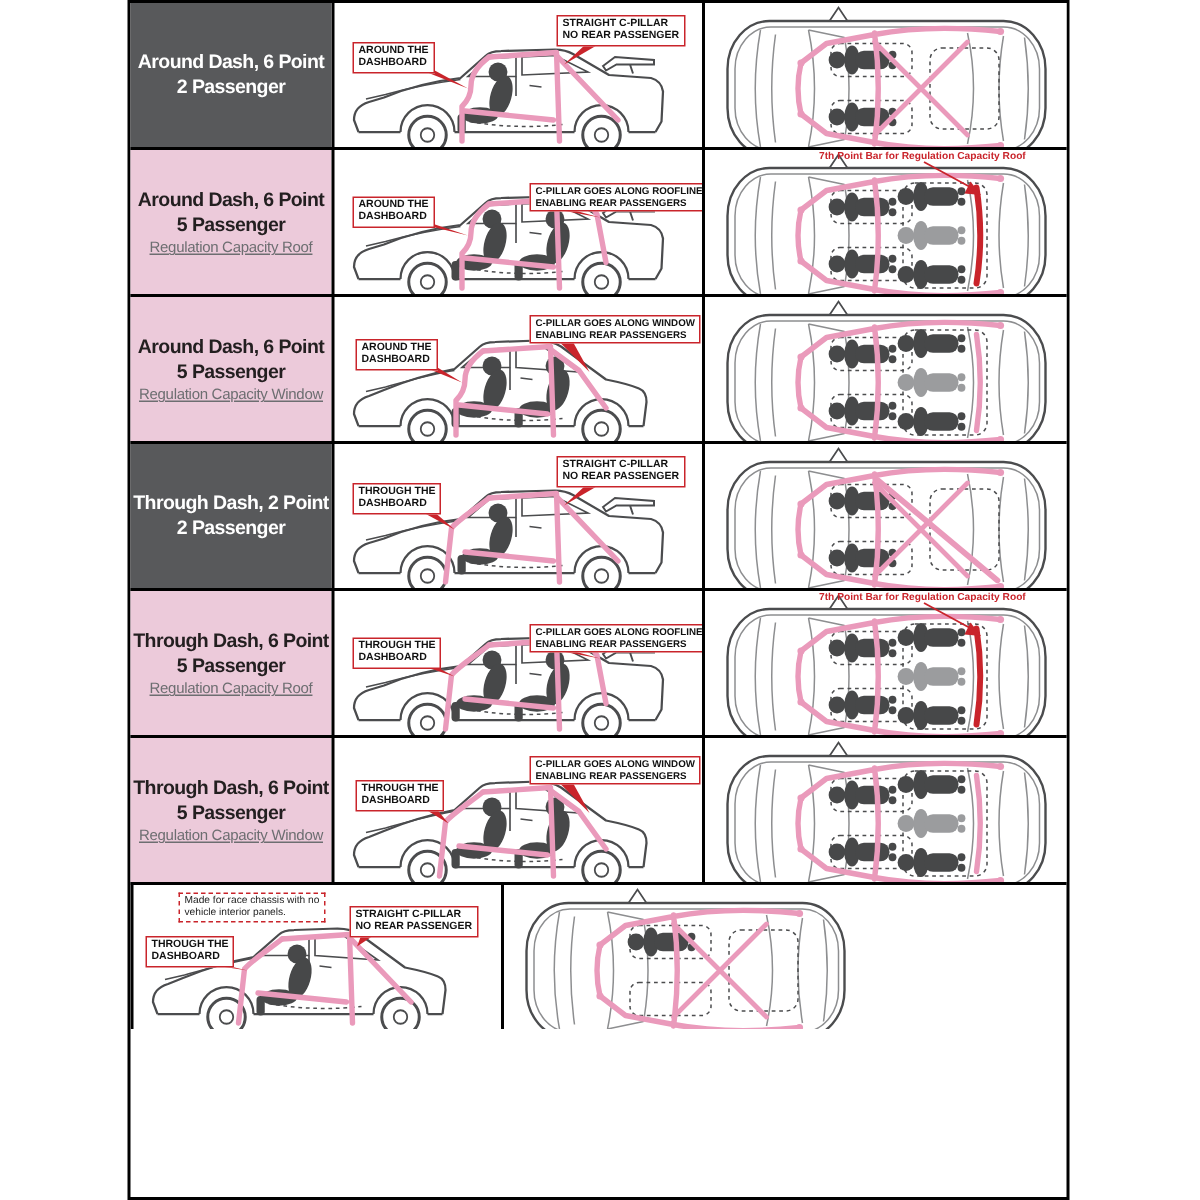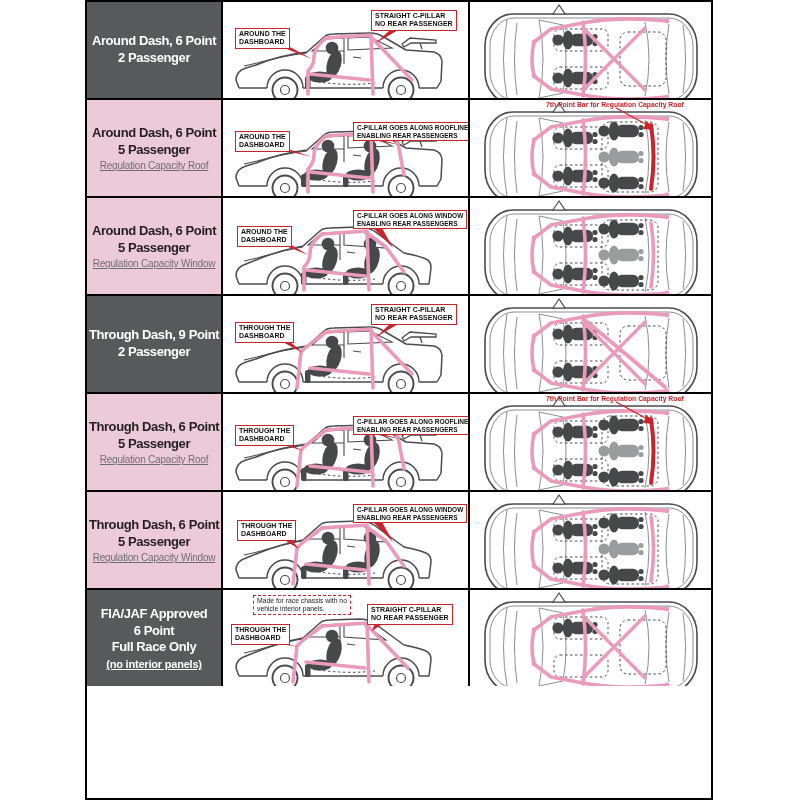--- a/index.html
+++ b/index.html
@@ -307,21 +307,21 @@
           <circle cx="197" cy="19" r="2.4" fill="#ea9abb"></circle>
           <circle cx="197" cy="95" r="2.4" fill="#ea9abb"></circle>
           <circle cx="64" cy="40" r="2.4" fill="#ea9abb"></circle>
           <circle cx="64" cy="74" r="2.4" fill="#ea9abb"></circle>
         </svg>
       </div>
   </div>
 
   <div class="row">
     <div class="label gray">
-      <div class="t">Through Dash, 9 Point</div>
+      <div class="t">Through Dash, 2 Point</div>
       <div class="t">2 Passenger</div>
 
     </div>
     <div class="cell side">
         <svg width="245" height="112" viewBox="0 0 245 112">
           <line x1="10" y1="100" x2="236" y2="100" stroke="#4b4c4e" stroke-width="1.4"></line>
           <path d="M16,86 L13,78 Q13,69 23,66 L33,63 C50,56 66,52 84,50 L101,35 Q104,32 111,32 L147,31 Q154,31 159,34 L183,48 L211,50 Q218,52 219,59 L218,79 L214,86" fill="#fff" stroke="#4b4c4e" stroke-width="1.5" stroke-linejoin="round"></path>
           <path d="M179,42 L187,36 L213,38 L213,41 L188,41 L181,45 Z M197,41 L199,47" fill="none" stroke="#4b4c4e" stroke-width="1.3"></path>
           <path d="M89,49 L103,37 L121,36 L121,49 Z M125,36 L147,35 L169,46 L125,48 Z" fill="none" stroke="#4b4c4e" stroke-width="1.1"></path>
           <path d="M121,49 L121,62 M130,55 l8,1 M34,61 C52,56 68,53 84,51 M21,64 L34,61" fill="none" stroke="#4b4c4e" stroke-width="1.1"></path>
@@ -588,26 +588,20 @@
           <path d="M181,25 Q186,57 181,89" fill="none" stroke="#ea9abb" stroke-width="3.6" stroke-linecap="round"></path>
           <circle cx="197" cy="19" r="2.4" fill="#ea9abb"></circle>
           <circle cx="197" cy="95" r="2.4" fill="#ea9abb"></circle>
           <circle cx="64" cy="40" r="2.4" fill="#ea9abb"></circle>
           <circle cx="64" cy="74" r="2.4" fill="#ea9abb"></circle>
         </svg>
       </div>
   </div>
 
   <div class="row">
-    <div class="label gray">
-      <div class="t">FIA/JAF Approved</div>
-      <div class="t">6 Point</div>
-      <div class="t">Full Race Only</div>
-      <div class="sub">(no interior panels)</div>
-    </div>
     <div class="cell side">
         <svg width="245" height="112" viewBox="0 0 245 112">
           <line x1="10" y1="100" x2="236" y2="100" stroke="#4b4c4e" stroke-width="1.4"></line>
           <path d="M16,86 L13,78 Q13,69 23,66 L33,62 C50,55 64,51 80,48 L97,33 Q100,30 107,30 L136,29 Q145,29 151,33 L181,55 Q196,58 203,61 Q208,63 208,70 L206,86" fill="#fff" stroke="#4b4c4e" stroke-width="1.5" stroke-linejoin="round"></path>
           <path d="M85,47 L99,35 L117,34 L117,47 Z M121,34 L139,33 L163,50 L121,47 Z" fill="none" stroke="#4b4c4e" stroke-width="1.1"></path>
           <path d="M117,47 L117,62 M124,54 l8,1 M34,60 C52,55 66,51 80,49 M21,63 L34,60" fill="none" stroke="#4b4c4e" stroke-width="1.1"></path>
           <path d="M16,86 L44,86 M80,86 L160,86 M196,86 L206,86" stroke="#4b4c4e" stroke-width="1.5"></path>
           <path d="M44,86 A18,18 0 0 1 80,86 M160,86 A18,18 0 0 1 196,86" fill="none" stroke="#4b4c4e" stroke-width="1.5"></path>
           <circle cx="62" cy="88" r="12.5" fill="#fff" stroke="#4b4c4e" stroke-width="2"></circle>
           <circle cx="62" cy="88" r="4.5" fill="none" stroke="#4b4c4e" stroke-width="1.2"></circle>

